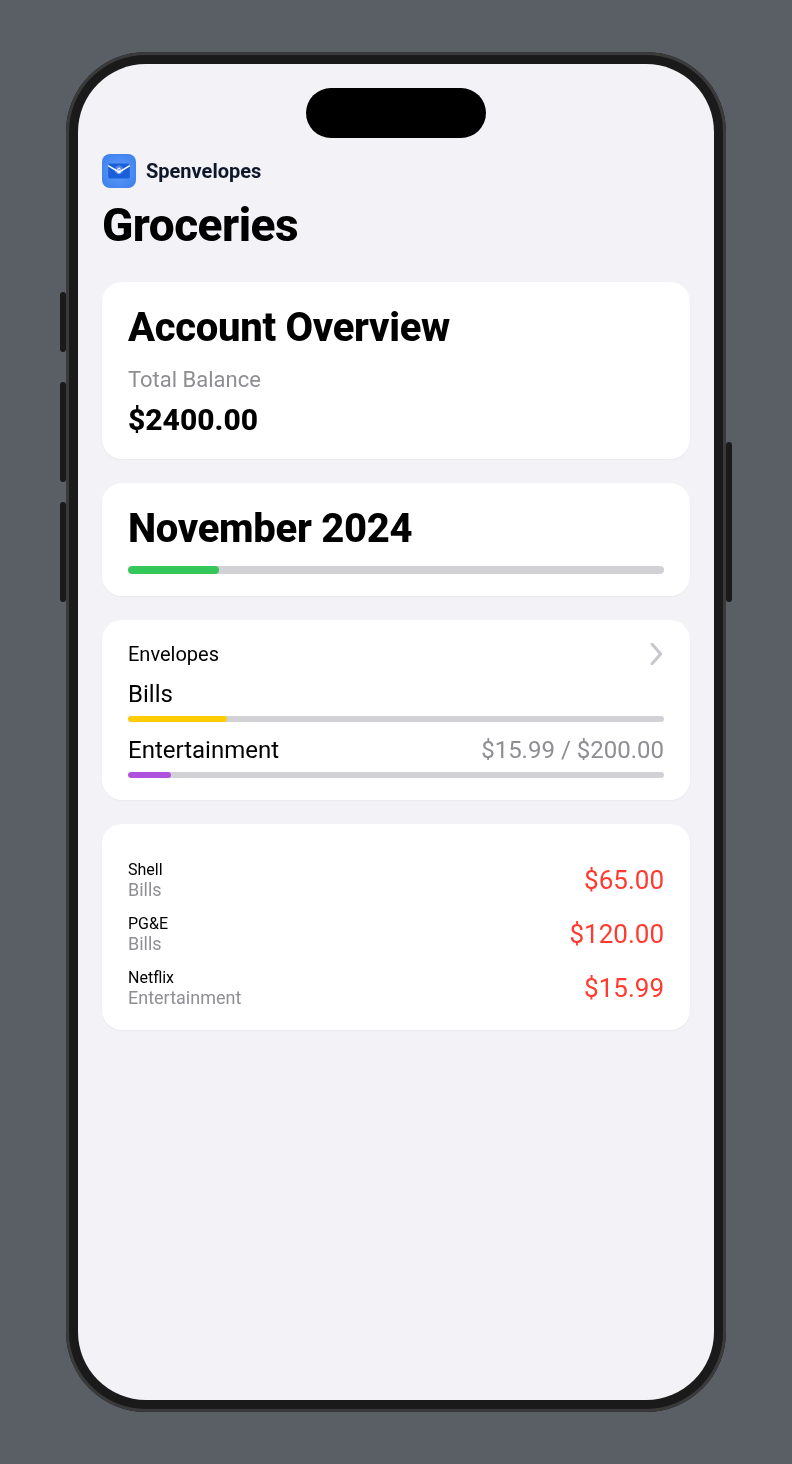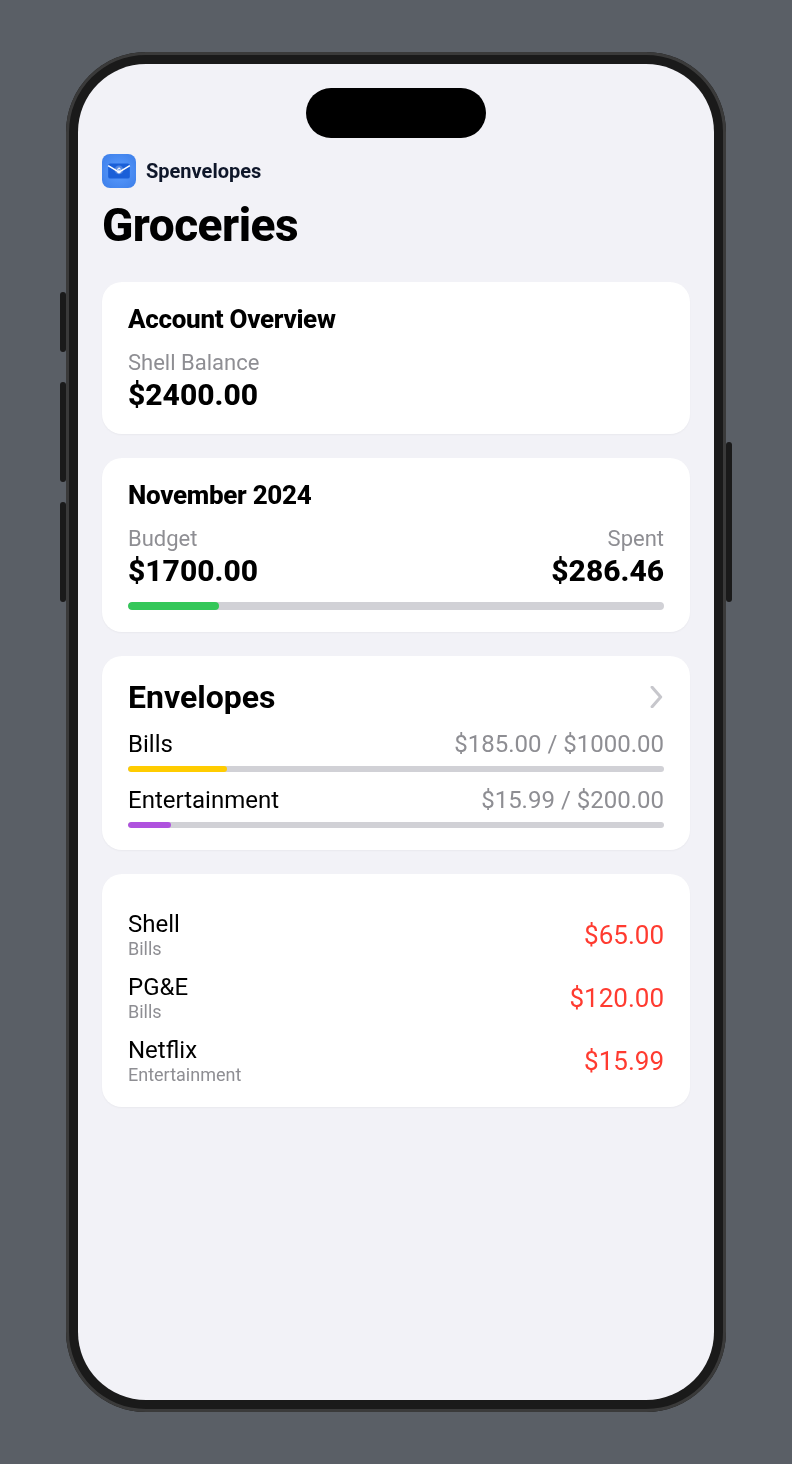--- a/index.html
+++ b/index.html
@@ -85,40 +85,40 @@
       letter-spacing: -0.5px;
     }
     .card {
       background: #fff;
       border-radius: 20px;
       padding: 22px 26px;
       margin-bottom: 24px;
       box-shadow: 0 1px 2px rgba(0,0,0,0.04);
     }
     .card-title {
-      font-size: 26px;
+      font-size: 40px;
       font-weight: 800;
       color: #000;
       letter-spacing: -0.3px;
     }
     .overview-row {
       display: flex;
       justify-content: space-between;
       margin-top: 16px;
     }
     .stat-label {
       font-size: 22px;
       color: #8e8e93;
       font-weight: 400;
     }
     .stat-value {
       font-size: 30px;
       font-weight: 800;
       color: #000;
-      margin-top: 2px;
+      margin-top: 10px;
     }
     .stat-value.green { color: #34c759; }
     .stat-right { text-align: right; }
     .progress-bar {
       width: 100%;
       height: 8px;
       background: #d1d1d6;
       border-radius: 4px;
       margin-top: 14px;
       overflow: hidden;
@@ -126,22 +126,22 @@
     .progress-fill {
       height: 100%;
       border-radius: 4px;
     }
     .section-header {
       display: flex;
       justify-content: space-between;
       align-items: center;
     }
     .section-title {
-      font-size: 32px;
-      font-weight: 700;
+      font-size: 20px;
+      font-weight: 400;
       color: #000;
     }
     .chevron {
       color: #c7c7cc;
       display: flex;
       align-items: center;
     }
     .chevron svg { width: 14px; height: 22px; }
     .env-row {
       margin-top: 14px;
@@ -173,21 +173,21 @@
       height: 100%;
       border-radius: 3px;
     }
     .tx-row {
       display: flex;
       justify-content: space-between;
       align-items: center;
       margin-top: 14px;
     }
     .tx-name {
-      font-size: 24px;
+      font-size: 16px;
       color: #000;
       font-weight: 400;
     }
     .tx-cat {
       font-size: 18px;
       color: #8e8e93;
       margin-top: 0px;
     }
     .tx-amount {
       font-size: 26px;
@@ -218,57 +218,46 @@
         </div>
         <div class="app-name">Spenvelopes</div>
       </div>
 
       <h1 class="page-title">Groceries</h1>
 
       <div class="card">
         <div class="card-title">Account Overview</div>
         <div class="overview-row">
           <div>
-            <div class="stat-label">Shell Balance</div>
+            <div class="stat-label">Total Balance</div>
             <div class="stat-value">$2400.00</div>
           </div>
         </div>
       </div>
 
       <div class="card">
         <div class="card-title">November 2024</div>
-        <div class="overview-row">
-          <div>
-            <div class="stat-label">Budget</div>
-            <div class="stat-value">$1700.00</div>
-          </div>
-          <div class="stat-right">
-            <div class="stat-label">Spent</div>
-            <div class="stat-value">$286.46</div>
-          </div>
-        </div>
         <div class="progress-bar">
           <div class="progress-fill" id="month-progress-fill" style="width: 17%; background: rgb(52, 199, 89);"></div>
         </div>
       </div>
 
       <div class="card">
         <div class="section-header">
           <div class="section-title">Envelopes</div>
           <div class="chevron">
             <svg viewBox="0 0 10 18">
                 <path d="M1 1l7 8-7 8" stroke="#c7c7cc" stroke-width="2.5" fill="none" stroke-linecap="round" stroke-linejoin="round"></path>
               </svg>
           </div>
         </div>
         <div id="envelopes-list">
             <div class="env-row">
               <div class="env-header">
                 <div class="env-name">Bills</div>
-                <div class="env-amount">$185.00 / $1000.00</div>
               </div>
               <div class="env-bar">
                 <div class="env-fill" style="width:18.5%;background:#ffcc00"></div>
               </div>
             </div>
             <div class="env-row">
               <div class="env-header">
                 <div class="env-name">Entertainment</div>
                 <div class="env-amount">$15.99 / $200.00</div>
               </div>

